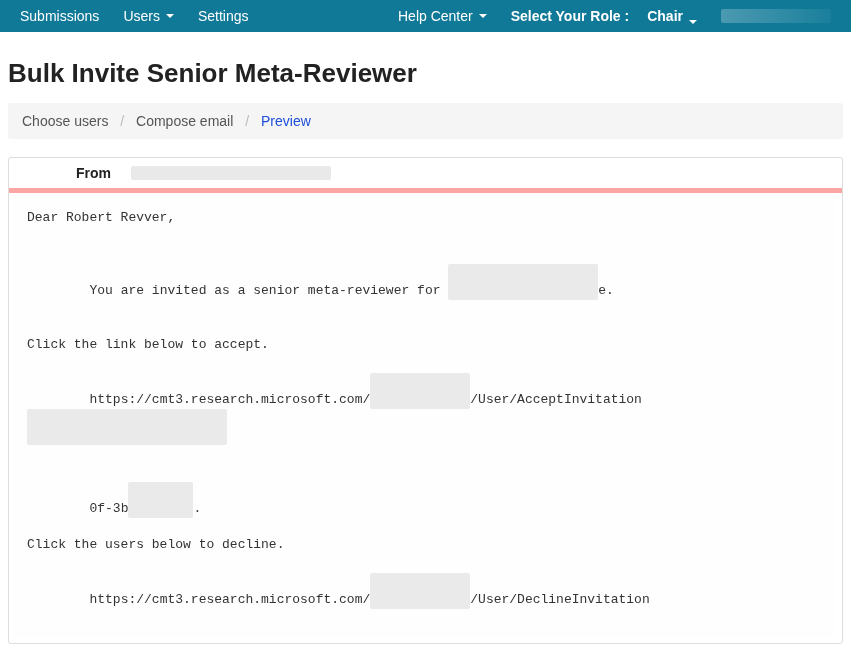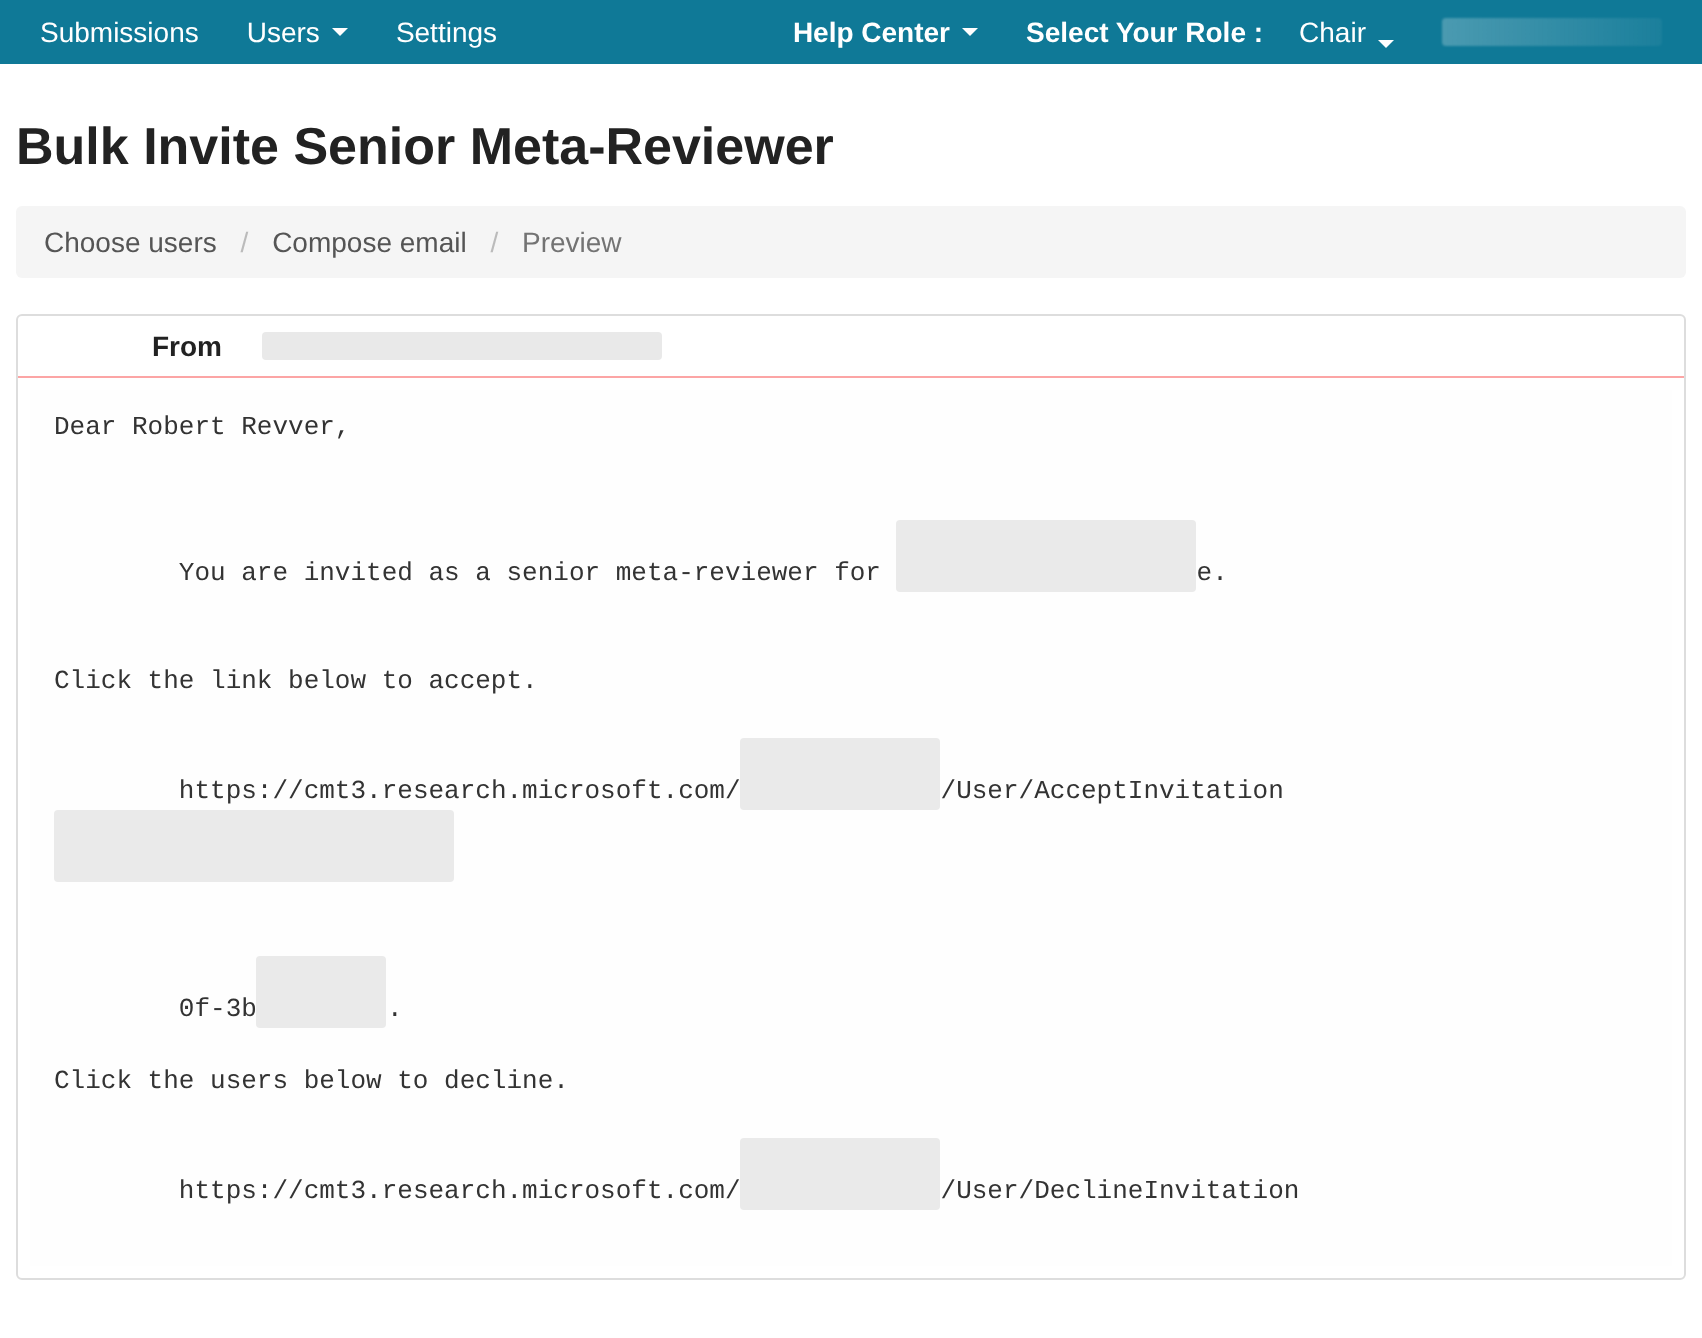--- a/index.html
+++ b/index.html
@@ -32,23 +32,23 @@
   .nav-spacer { flex: 1; }
   .nav-right { display: flex; align-items: center; }
   .caret {
     display: inline-block;
     width: 0; height: 0;
     margin-left: 2px;
     border-left: 4px solid transparent;
     border-right: 4px solid transparent;
     border-top: 4px solid #fff;
   }
-  .nav-right .nav-item { font-weight: bold; }
+  .nav-right .nav-item { font-weight: normal; }
   .nav-right .nav-role-label { font-weight: bold; }
-  .nav-right .nav-role { font-weight: normal; padding-left: 6px; align-items: flex-end; }
+  .nav-right .nav-role { font-weight: bold; padding-left: 6px; align-items: flex-end; }
 
   .obscured {
     display: inline-block;
     background: linear-gradient(90deg, rgba(255,255,255,0.25), rgba(255,255,255,0.05));
     color: transparent;
     border-radius: 2px;
     filter: blur(0.4px);
   }
   .obscured-light {
     display: inline-block;
@@ -66,31 +66,31 @@
   }
   .breadcrumb {
     background: #f5f5f5;
     border-radius: 3px;
     padding: 10px 14px;
     margin-bottom: 18px;
     color: #777;
     font-size: 14px;
   }
   .breadcrumb .crumb { color: #555; }
-  .breadcrumb .crumb.active { color: #737373; }
+  .breadcrumb .crumb.active { color: #1d4ed8; }
   .breadcrumb .sep { color: #bbb; margin: 0 8px; }
 
   .panel {
     border: 1px solid #ddd;
     border-radius: 3px;
     margin-bottom: 14px;
   }
   .field-row {
     display: flex;
-    border-bottom: 1px solid #fca5a5;
+    border-bottom: 5px solid #fca5a5;
   }
   .field-row:last-of-type { border-bottom: none; }
   .field-label {
     width: 112px;
     text-align: right;
     padding: 7px 10px 7px 0;
     font-weight: bold;
     color: #222;
   }
   .field-value {

